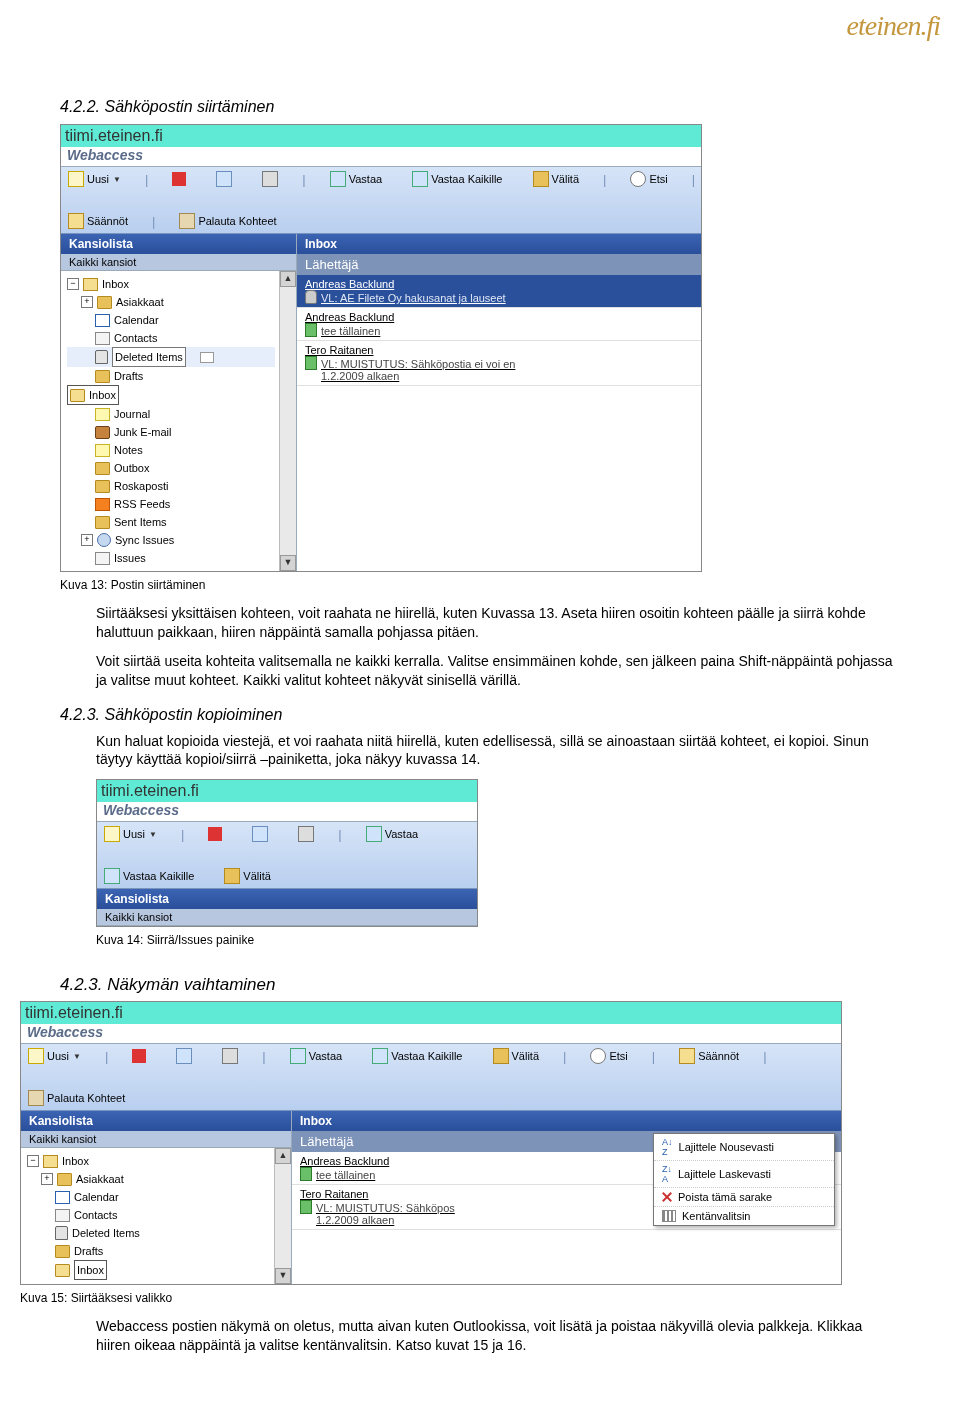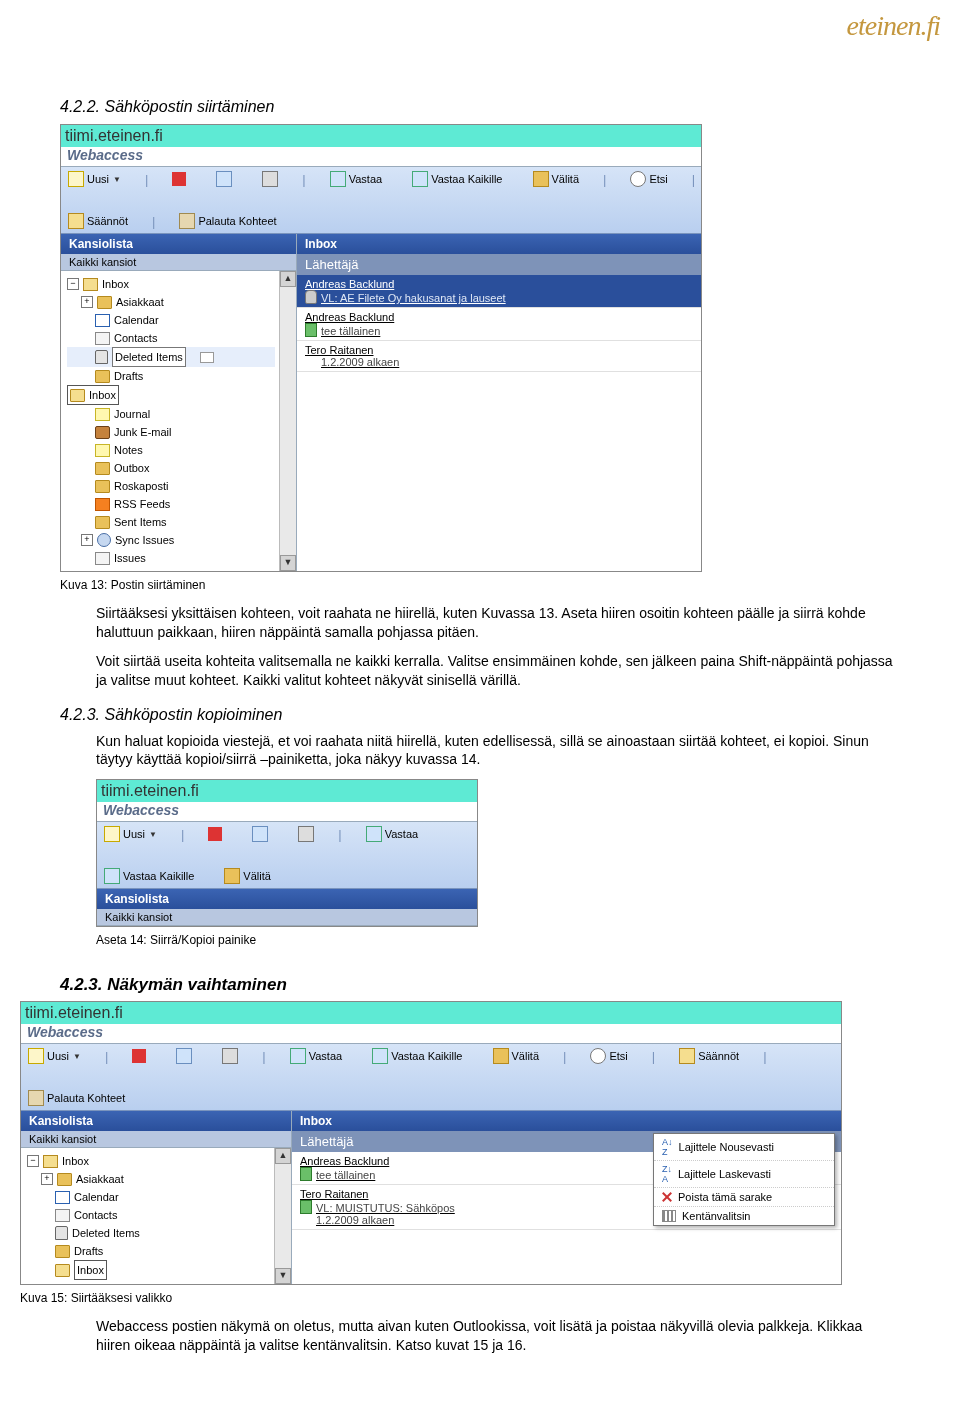--- a/index.html
+++ b/index.html
@@ -6,21 +6,21 @@
     margin: 0;
     font-family: Arial, Helvetica, sans-serif;
     font-size: 14px;
     color: #000;
     background: #fff;
     width: 960px;
   }
   .page { padding: 40px 60px 40px 60px; }
   .logo-top { text-align: right; padding: 10px 20px 0 0; font-family: Georgia, serif; font-size: 28px; color: #c4973e; font-style: italic; letter-spacing: -1px; }
   .h3 { font-size: 16px; font-style: italic; font-weight: normal; margin: 16px 0 8px 0; }
-  .h3b { font-size: 17px; font-style: italic; font-weight: bold; margin: 28px 0 1px 0; }
+  .h3b { font-size: 17px; font-style: italic; font-weight: normal; margin: 28px 0 1px 0; }
   .caption { font-size: 12px; margin: 6px 0 12px 0; }
   .para { font-size: 14px; line-height: 1.35; margin: 0 0 10px 36px; }
   .screenshot { border: 1px solid #888; background: #fff; margin: 6px 0; }
   .scr1 { width: 640px; }
   .scr2 { width: 380px; }
   .scr3 { width: 820px; }
 
   .url-bar { font-size: 16px; color: #333; padding: 2px 4px; background: #5eead4; }
   .wa-label { background: #fff; font-family: Tahoma, sans-serif; font-size: 14px; font-style: italic; font-weight: bold; color: #5a6b89; padding: 0 6px 3px 6px; }
 
@@ -245,20 +245,24 @@
         </div>
         <div class="msg">
           <div class="from">Andreas Backlund</div>
           <div class="subj">
               <span class="ic-flag"></span>
               <span>tee tällainen</span>
             </div>
         </div>
         <div class="msg">
           <div class="from">Tero Raitanen</div>
+          <div class="subj">
+              <span class="ic-flag"></span>
+              <span>VL: MUISTUTUS: Sähköpostia ei voi en</span>
+            </div>
           <div class="subj" style="padding-left:16px;">
               <span>1.2.2009 alkaen</span>
             </div>
         </div>
       </div>
     </div>
   </div>
 
   <div class="caption">Kuva 13: Postin siirtäminen</div>
 
@@ -298,21 +302,21 @@
         </span>
       <span class="tbtn">
           <span class="ic ic-fwd"></span>
           <span>Välitä</span>
         </span>
     </div>
     <div class="panel-hdr">Kansiolista</div>
     <div class="sub-hdr">Kaikki kansiot</div>
   </div>
 
-  <div class="caption" style="margin-left:36px;">Aseta 14: Siirrä/Kopioi painike</div>
+  <div class="caption" style="margin-left:36px;">Kuva 14: Siirrä/Issues painike</div>
 
   <div class="h3b">4.2.3. Näkymän vaihtaminen</div>
 
   <div class="screenshot scr3" style="margin-left:-40px; position:relative;">
     <div class="url-bar"><span>tiimi.eteinen.fi</span></div>
     <div class="wa-label">Webaccess</div>
     <div class="toolbar">
       <span class="tbtn">
           <span class="ic ic-new"></span>
           <span>Uusi</span>

